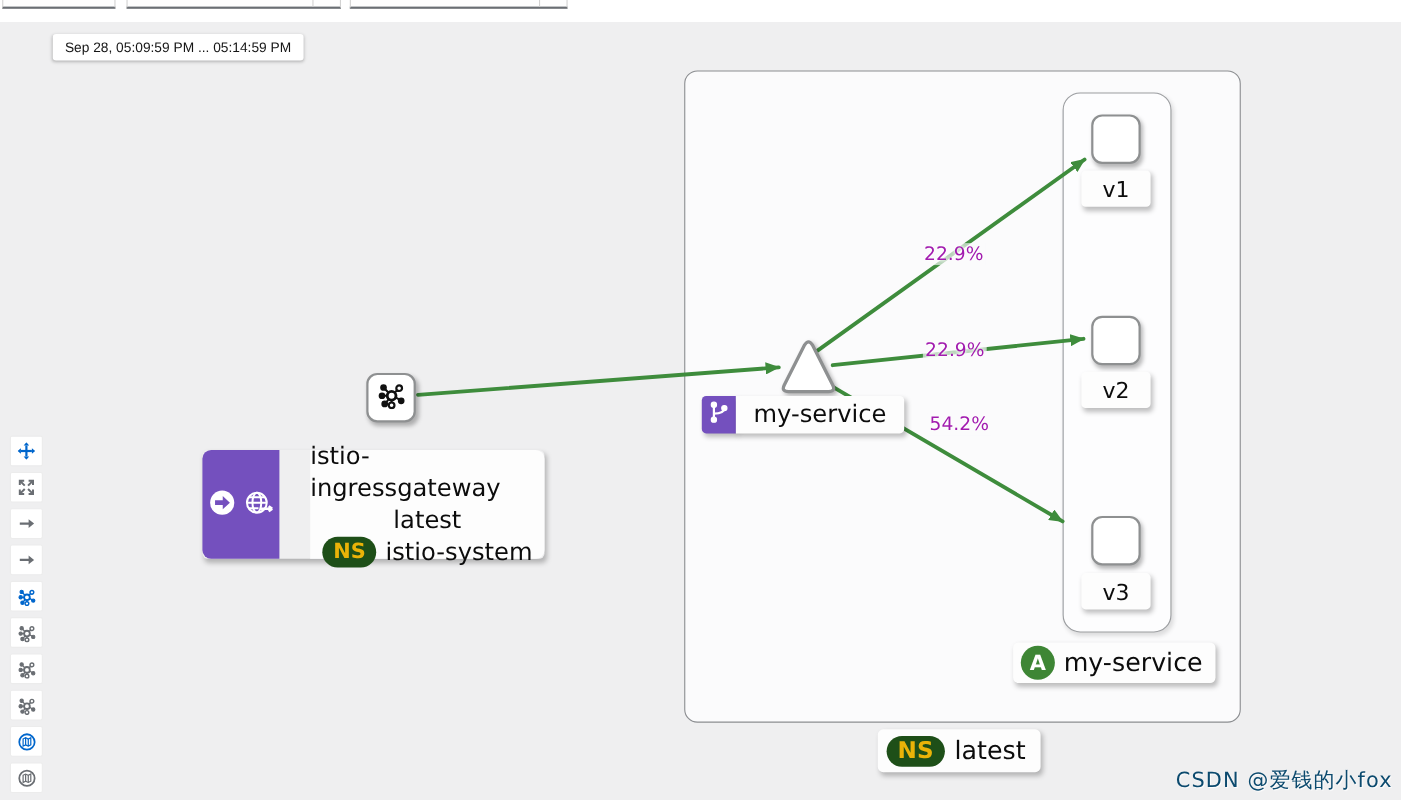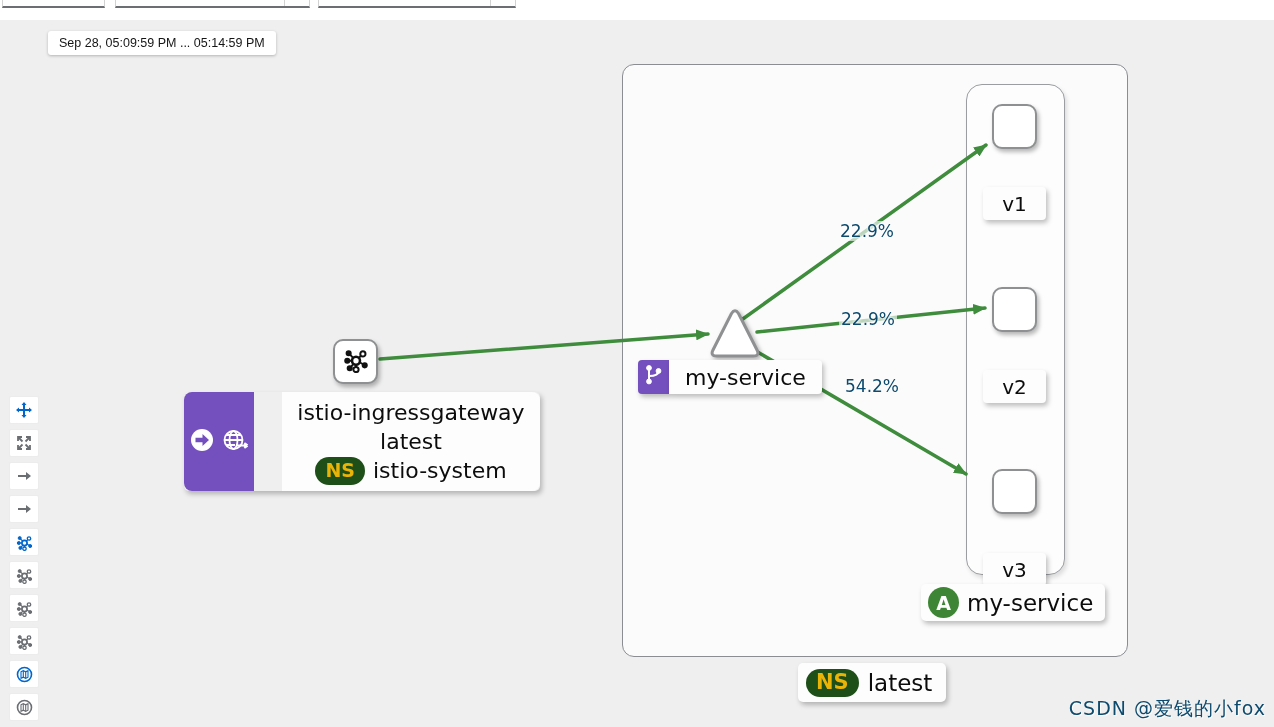--- a/index.html
+++ b/index.html
@@ -38,48 +38,48 @@
   .sq-node { position:absolute; width:45px; height:45px; background:#ffffff;
              border:2px solid #8e9091; border-radius:10px; z-index:4;
              box-shadow:2px 3px 4px rgba(0,0,0,0.28); display:flex; align-items:center; justify-content:center; }
   #triangle-node { left:706px; top:306px; width:58px; height:56px; z-index:4; }
   #triangle-node svg { filter:drop-shadow(2px 2px 2px rgba(0,0,0,0.3)); }
 
   
   .glabel { position:absolute; z-index:5; display:flex; align-items:center;
             font-family:"DejaVu Sans", sans-serif; color:#0c0c0c;
             box-shadow:2px 3px 5px rgba(0,0,0,0.25); border-radius:5px; background:#fdfdfd; }
-  #gw-label { left:184px; top:392px; width:356px; height:99px; padding:0; background:transparent;gap:28px; }
+  #gw-label { left:184px; top:409px; width:311px; height:99px; padding:0; background:transparent;gap:28px; }
   #gw-badge-panel { width:70px; height:99px; background:#7450be; border-radius:8px 0 0 8px;
                     display:flex; align-items:center; justify-content:center; gap:5px; }
   #gw-text-panel { flex:1; height:99px; background:#fdfdfd; border-radius:0 8px 8px 0;
                    display:flex; flex-direction:column; align-items:center; justify-content:center;
                    font-size:22px; line-height:29px; }
   .ns-row { display:flex; align-items:center; gap:8px; }
   .ns-pill { background:#1e4f18; color:#eab308; font-weight:bold; font-size:19px;
              border-radius:15px; padding:1px 10px 3px; line-height:24px; }
 
   #svc-label { left:638px; top:360px; height:34px; background:transparent; box-shadow:none; }
   #svc-badge { width:31px; height:34px; background:#7450be; border-radius:4px 0 0 4px;
                display:flex; align-items:center; justify-content:center;
                box-shadow:2px 3px 5px rgba(0,0,0,0.25); }
   #svc-text { height:34px; background:#fdfdfd; border-radius:0 4px 4px 0; padding:0 16px;
               display:flex; align-items:center; font-size:22px;
               box-shadow:2px 3px 5px rgba(0,0,0,0.25); }
 
   .v-label { left:983px; width:63px; height:33px; justify-content:center;
-             font-size:20px; border-radius:4px;margin-top:32px; }
+             font-size:20px; border-radius:4px; }
 
   #app-label { left:921px; top:584px; height:37px; padding:0 12px 0 7px; gap:8px; font-size:23px; }
   .app-circle { width:31px; height:31px; border-radius:50%; background:#3e8635; color:#fff;
                 font-weight:bold; font-size:19px; display:flex; align-items:center; justify-content:center; }
   #ns-label { left:798px; top:663px; height:39px; padding:0 14px 0 8px; gap:9px; font-size:23px; }
 
   .edge-label { position:absolute; z-index:4; font-family:"DejaVu Sans", sans-serif;
-                font-size:17px; color:#0c4a6e; background:rgba(251,251,252,0.65); padding:0 2px;
+                font-size:17px; color:#a21caf; background:rgba(251,251,252,0.65); padding:0 2px;
                 text-shadow:0 0 3px #fff, 0 0 3px #fff; }
 
   #watermark { right:8px; bottom:5px; z-index:6; font-size:19px; color:#0c4a6e;
                text-shadow:1px 1px 1px #ffffff; letter-spacing:1px;
                font-family:"DejaVu Sans", sans-serif; }
 </style>
 </head>
 <body>
 
 <div id="topstrip" class="abs">

